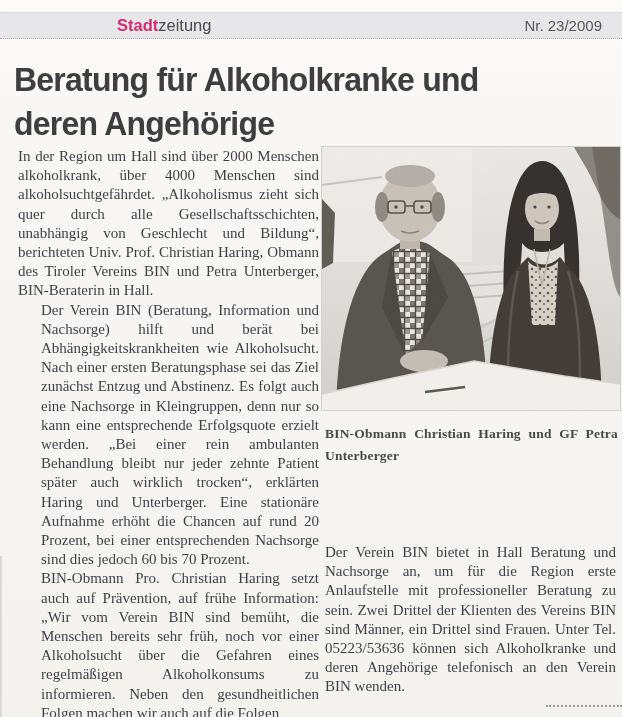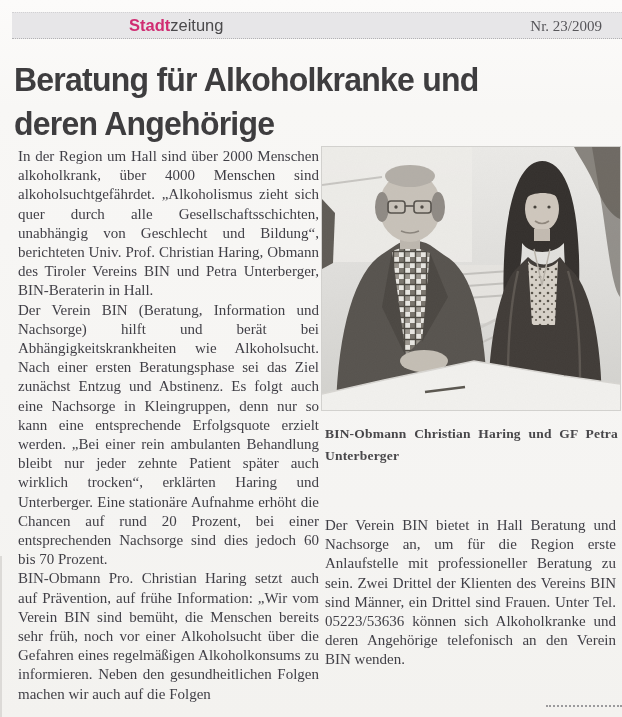--- a/index.html
+++ b/index.html
@@ -3,60 +3,60 @@
 <meta charset="utf-8">
 <style>
   html,body{margin:0;padding:0;background:#e9e8e6;}
   .page{
     position:relative;width:622px;height:717px;overflow:hidden;
     background:linear-gradient(180deg,#fcfbfa 0%,#f8f7f5 15%,#f5f4f2 70%,#f3f2ef 100%);
     font-family:"Liberation Serif", serif;
   }
   
   .masthead{
-    position:absolute;left:12px;right:0;top:12px;height:25px;
+    position:absolute;left:0;right:0;top:12px;height:25px;
     background:#e7e6e8;
     border-top:1px dotted #d2d1d3;
     border-bottom:1px dotted #b3b2b4;
     font-family:"Liberation Sans", sans-serif;
   }
   .brand{position:absolute;left:117px;top:2px;font-size:16.5px;line-height:21px;color:#4b4a4c;}
   .brand .primary{color:#d02d72;font-weight:700;}
   .brand .secondary{font-weight:400;color:#4b4a4c;}
-  .issue{position:absolute;right:20px;top:3px;font-size:15px;line-height:20px;color:#57565a;font-family:Liberation Serif, serif;}
+  .issue{position:absolute;right:20px;top:3px;font-size:15px;line-height:20px;color:#57565a;}
   
   .headline{
     position:absolute;left:14px;top:57px;width:575px;
     font-family:"Liberation Sans", sans-serif;
     font-weight:700;font-size:34px;line-height:44px;color:#3e3d3f;
     letter-spacing:-0.8px;
     transform:scaleX(0.94);transform-origin:0 0;
   }
   
   .col-left{position:absolute;left:18px;top:147px;width:301px;}
   .body-text{
     font-family:"Liberation Serif", serif;
     font-size:15px;line-height:19.2px;color:#403f46;
     text-align:justify;margin:0;
   }
-  .col-left .body-text + .body-text{margin-top:0;}
+  .col-left .body-text + .body-text{margin-top:0;margin-left:23px;}
   
   .photo{
     position:absolute;left:322px;top:147px;width:298px;height:263px;
     background:#dddcd9;outline:1px solid #d2d1ce;
   }
   .photo svg{display:block;}
   .caption{
     position:absolute;left:325px;top:423px;width:293px;
     font-family:Liberation Serif, serif;
     font-weight:700;font-size:13.5px;line-height:21.5px;color:#48474a;
     letter-spacing:0.2px;text-align:justify;
   }
   .p-right1{position:absolute;left:325px;top:479px;width:291px;}
-  .p-right2{position:absolute;left:325px;top:516px;width:291px;}
+  .p-right2{position:absolute;left:325px;top:543px;width:291px;}
   
   .edge-artifact{position:absolute;left:0;top:556px;width:2px;height:161px;background:#dcdad7;}
   .divider-dotted{position:absolute;left:546px;top:705px;width:76px;border-top:2px dotted #9b9a9c;}
 </style>
 </head>
 <body>
 
 <div class="page">
 
   <div class="masthead">

